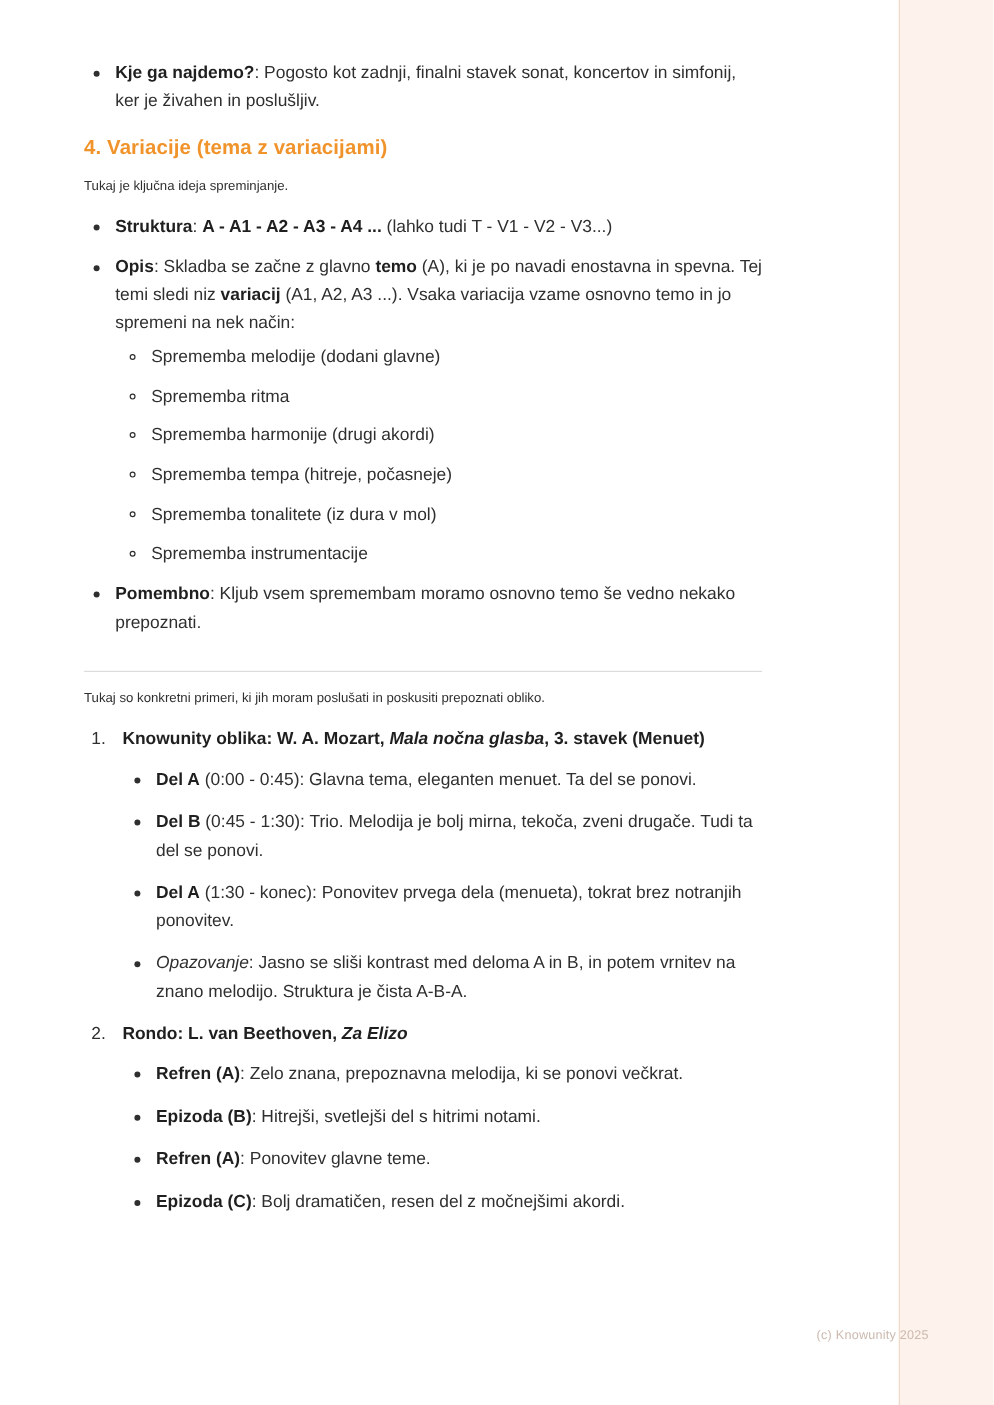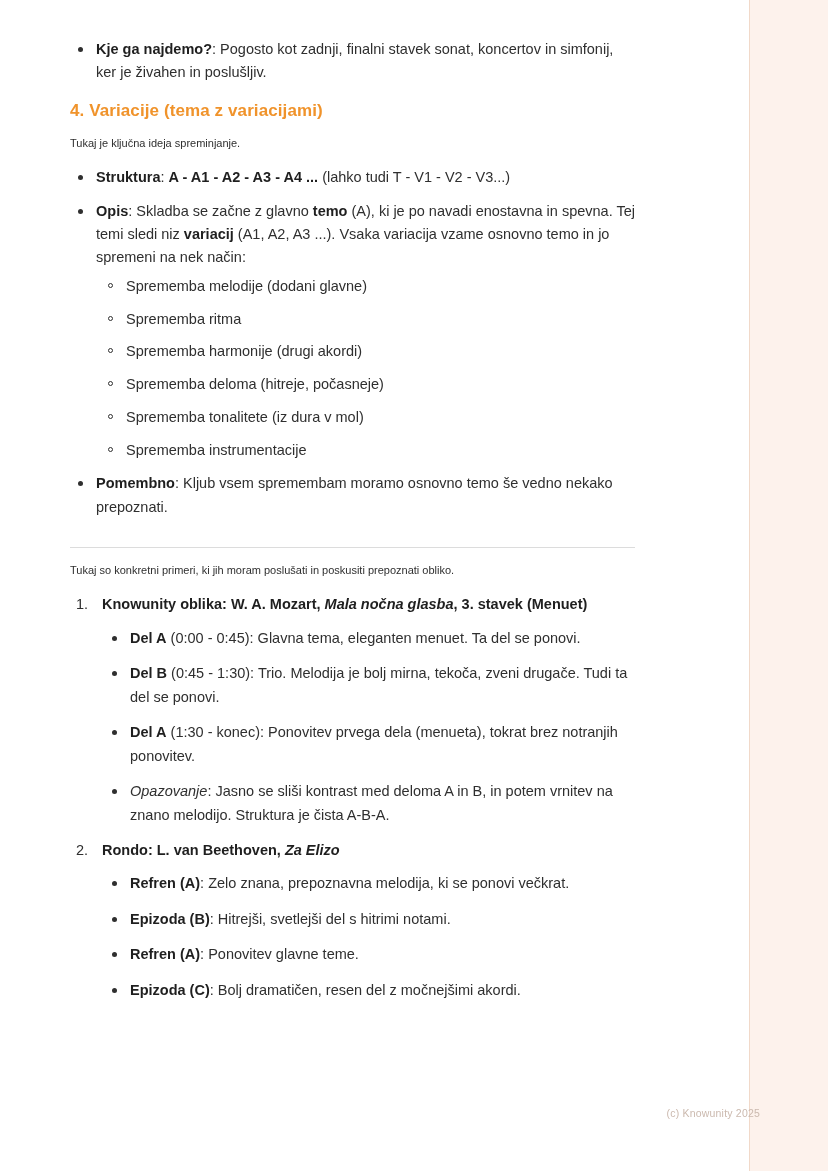--- a/index.html
+++ b/index.html
@@ -26,21 +26,21 @@
     top: 0;
     right: 0;
     width: 78px;
     height: 1171px;
     background: #fdf2ec;
     border-left: 1px solid #f1d9c9;
   }
   .content {
     position: absolute;
     left: 70px;
-    top: 30px;
+    top: 42px;
     width: 565px;
   }
   p.para {
     font-size: 11px;
     line-height: 1.55;
     margin: 14px 0 14px 0;
     color: #2f2f2f;
   }
   h2.section-title {
     color: #f0932b;
@@ -140,21 +140,21 @@
   b, strong { font-weight: bold; color: #1f1f1f; }
   i, em { font-style: italic; }
   .divider {
     border: none;
     border-top: 1px solid #dcdcdc;
     margin: 28px 0 0 0;
     width: 100%;
   }
   .watermark {
     position: absolute;
-    right: 68px;
+    right: 54px;
     bottom: 52px;
     font-size: 10.5px;
     color: #cbb9ae;
     letter-spacing: 0.2px;
   }
 </style>
 </head>
 <body>
 
 <div class="page">
@@ -177,21 +177,21 @@
       <li>
         <b>Struktura</b><span>: </span><b>A - A1 - A2 - A3 - A4 ...</b><span> (lahko tudi T - V1 - V2 - V3...)</span>
       </li>
       <li>
         <b>Opis</b><span>: Skladba se začne z glavno </span><b>temo</b><span> (A), ki je po navadi enostavna in spevna. Tej temi sledi niz </span><b>variacij</b><span> (A1, A2, A3 ...). Vsaka variacija vzame osnovno temo in jo spremeni na nek način:</span>
 
         <ul class="sub">
           <li>Sprememba melodije (dodani glavne)</li>
           <li>Sprememba ritma</li>
           <li>Sprememba harmonije (drugi akordi)</li>
-          <li>Sprememba deloma (hitreje, počasneje)</li>
+          <li>Sprememba tempa (hitreje, počasneje)</li>
           <li>Sprememba tonalitete (iz dura v mol)</li>
           <li>Sprememba instrumentacije</li>
         </ul>
       </li>
       <li>
         <b>Pomembno</b><span>: Kljub vsem spremembam moramo osnovno temo še vedno nekako prepoznati.</span>
       </li>
     </ul>
 
     <hr class="divider">

